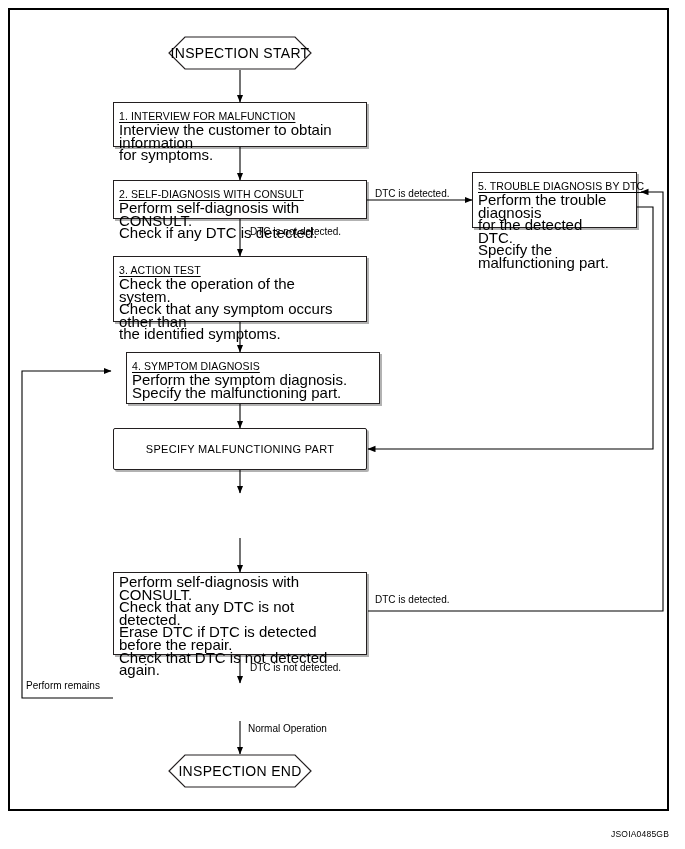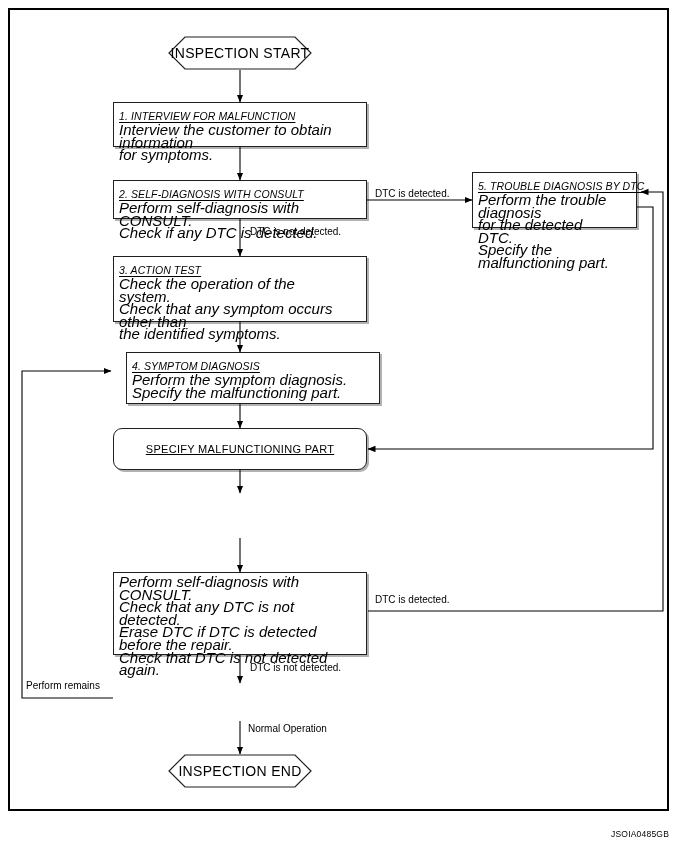--- a/index.html
+++ b/index.html
@@ -50,21 +50,20 @@
     white-space: nowrap;
   }
   .node .body {
     font-size: 15px;
     line-height: 12.6px;
     color: #000;
     white-space: pre-line;
   }
   .node .inner {
     padding: 3px 20px 2px 5px;
-    font-style: italic;
   }
   .node.tight .title { font-size: 9.6px; }
 
   .terminal {
     position: absolute;
     box-sizing: border-box;
   }
   .terminal svg { display: block; overflow: visible; }
   .terminal .label {
     position: absolute;
@@ -76,29 +75,28 @@
     font-size: 14px;
     letter-spacing: 0.3px;
     color: #000;
   }
 
   .rounded {
     position: absolute;
     box-sizing: border-box;
     background: #fff;
     border: 1px solid #231f20;
-    border-radius: 9px;
+    border-radius: 2px;
     box-shadow: 2px 2px 0 rgba(0,0,0,0.30);
     display: flex;
     align-items: center;
     justify-content: center;
     font-size: 11px;
     letter-spacing: 0.3px;
     color: #000;
-    text-decoration: underline;
   }
 
   .edge-label {
     position: absolute;
     font-size: 10px;
     line-height: 12px;
     color: #000;
     white-space: nowrap;
   }
 

